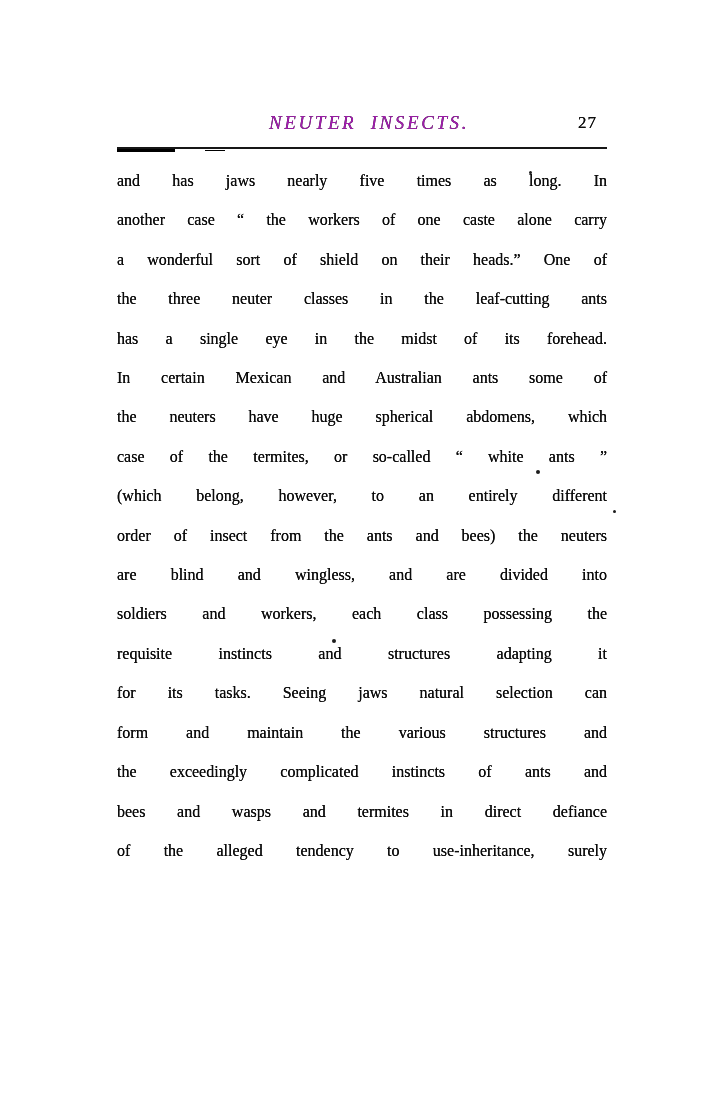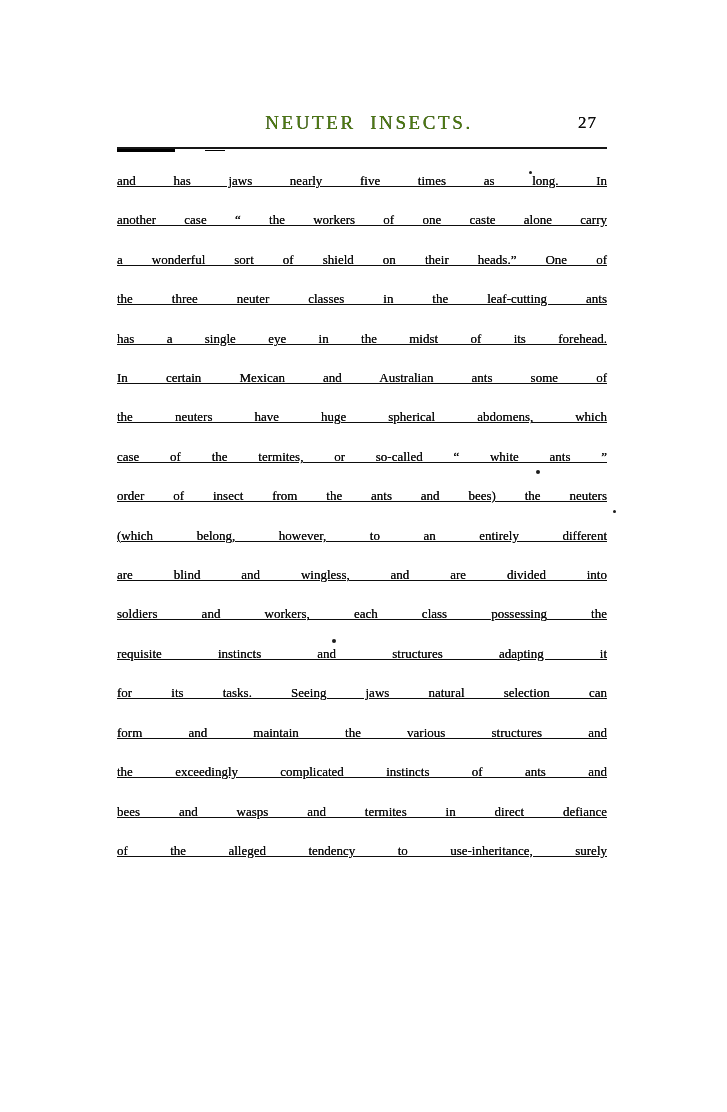--- a/index.html
+++ b/index.html
@@ -22,24 +22,25 @@
     top: 112px;
     width: 490px;
   }
   .header-row {
     position: relative;
     height: 22px;
     text-align: center;
   }
   .running-title {
     display: inline-block;
+    font-style: italic;
     font-size: 19px;
     letter-spacing: 2.6px;
     word-spacing: 7px;
-    color: #4d7c0f;
+    color: #a21caf;
     text-shadow: 0 0 0.5px #101010;
     padding-left: 14px; 
   }
   .page-number {
     position: absolute;
     right: 10px;
     top: 1px;
     font-size: 17px;
     letter-spacing: 1px;
     color: #0d0d0d;
@@ -63,24 +64,23 @@
   .rule .thick-seg2 {
     position: absolute;
     left: 88px;
     top: 2.5px;
     width: 20px;
     height: 1.8px;
     background: #000;
   }
   .body-text {
     margin-top: 12px;
-    font-size: 13px;
+    font-size: 16px;
     line-height: 39.4px;
     word-spacing: 1.5px;
-    text-decoration: underline;
   }
   .line {
     text-align: justify;
     -moz-text-align-last: justify;
     text-align-last: justify;
     color: #0c0c0c;
     text-shadow: 0 0 0.55px #0c0c0c;
   }
   
   .speck {
@@ -114,22 +114,22 @@
     <div class="body-text">
 
     <div class="line">and has jaws nearly five times as long.  In</div>
         <div class="line">another case “ the workers of one caste alone carry</div>
         <div class="line">a wonderful sort of shield on their heads.”  One of</div>
         <div class="line">the three neuter classes in the leaf-cutting ants</div>
         <div class="line">has a single eye in the midst of its forehead.</div>
         <div class="line">In certain Mexican and Australian ants some of</div>
         <div class="line">the neuters have huge spherical abdomens, which</div>
         <div class="line">case of the termites, or so-called “ white ants ”</div>
+        <div class="line">(which belong, however, to an entirely different</div>
         <div class="line">order of insect from the ants and bees) the neuters</div>
-        <div class="line">(which belong, however, to an entirely different</div>
         <div class="line">are blind and wingless, and are divided into</div>
         <div class="line">soldiers and workers, each class possessing the</div>
         <div class="line">requisite instincts and structures adapting it</div>
         <div class="line">for its tasks.  Seeing jaws natural selection can</div>
         <div class="line">form and maintain the various structures and</div>
         <div class="line">the exceedingly complicated instincts of ants and</div>
         <div class="line">bees and wasps and termites in direct defiance</div>
         <div class="line">of the alleged tendency to  use-inheritance, surely</div>
       </div>
 

